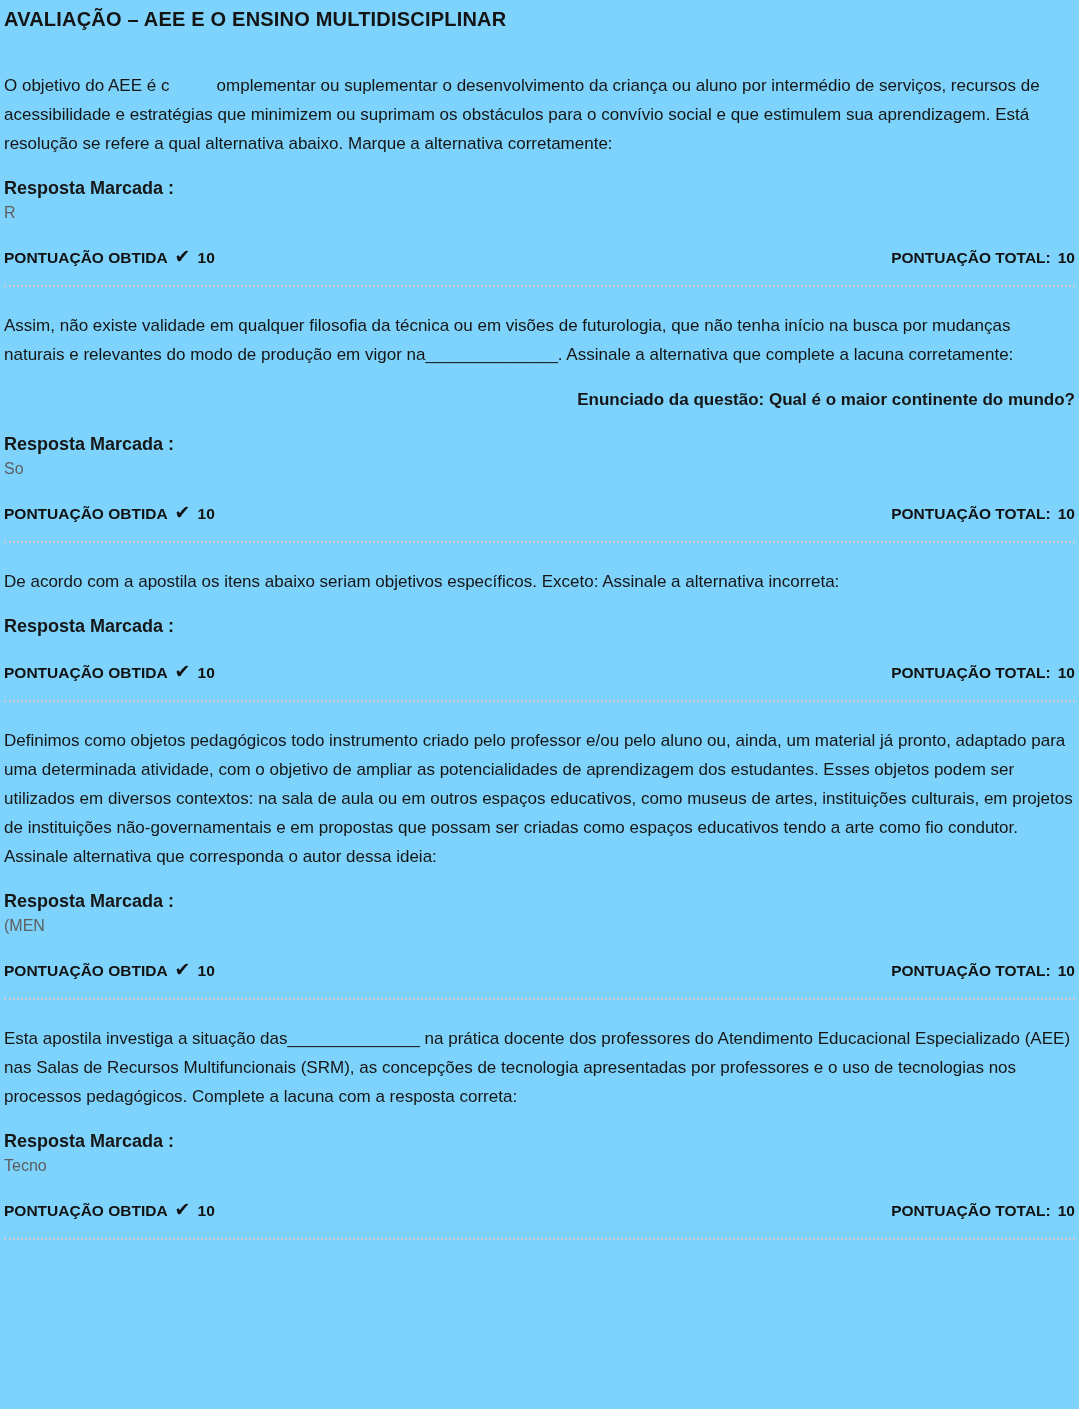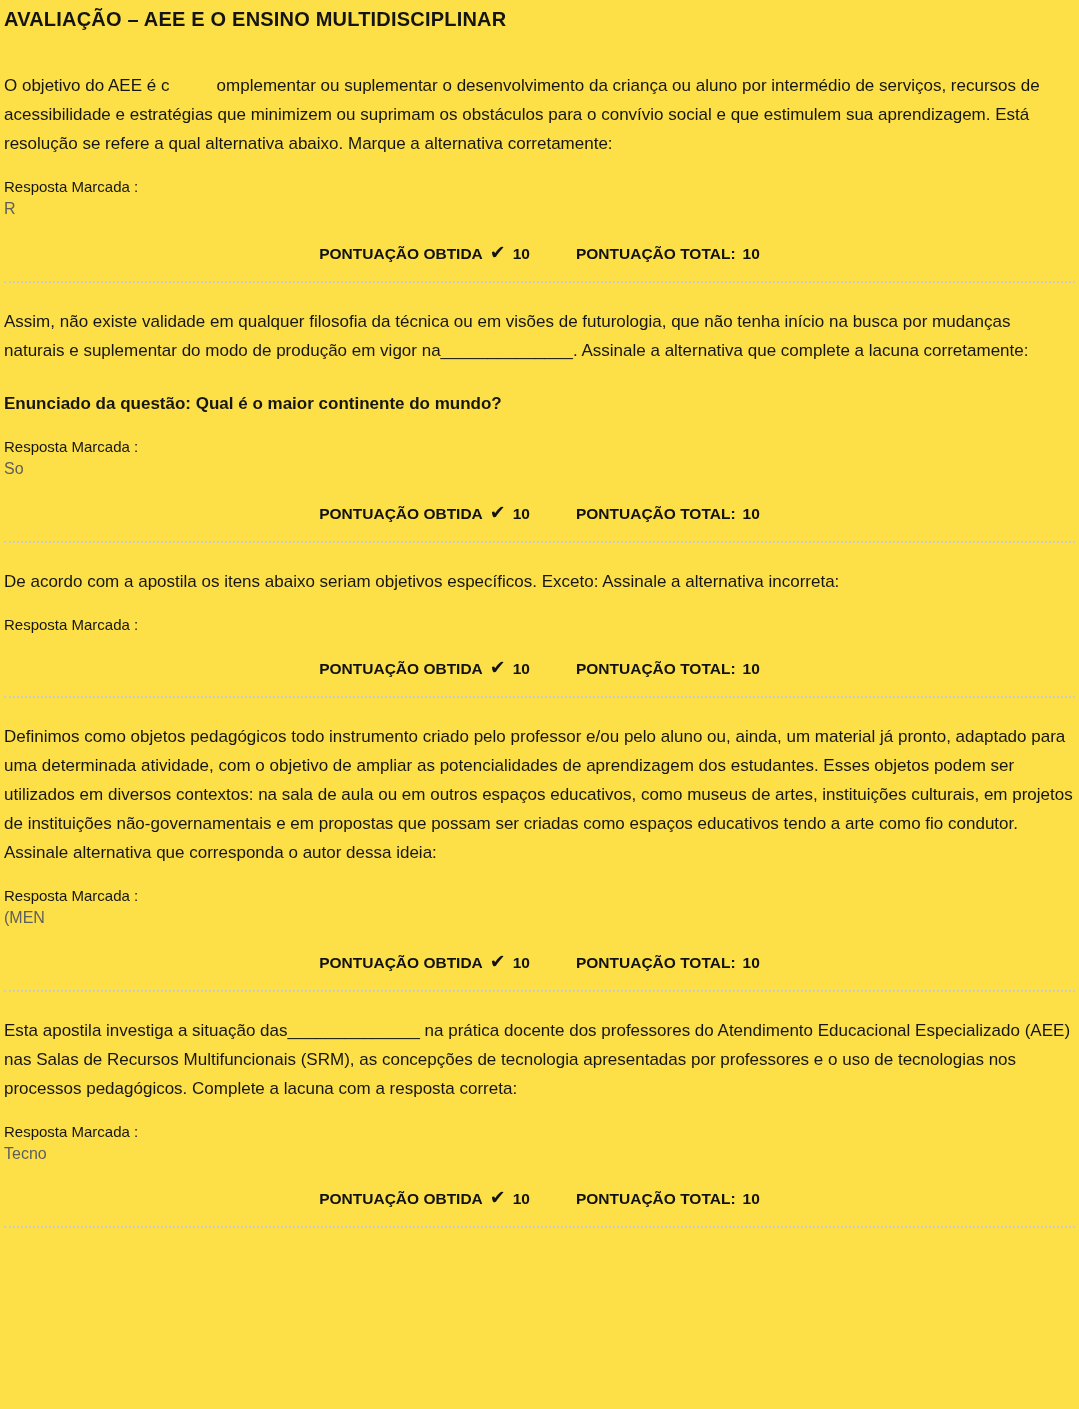--- a/index.html
+++ b/index.html
@@ -9,59 +9,60 @@
     padding: 0;
     background: #ffffff;
     font-family: "Liberation Sans", "DejaVu Sans", sans-serif;
     color: #1b1b1b;
   }
   .page {
     width: 1079px;
     min-height: 1409px;
     margin: 0 auto;
     padding: 2px 4px 10px 4px;
-    background: #fde047;
+    background: #7dd3fc;
   }
   .page-title {
     font-size: 20px;
     font-weight: 700;
     letter-spacing: 0.2px;
     margin: 6px 0 40px 0;
     color: #141414;
   }
   .q-text {
     margin: 24px 0 0 0;
     font-size: 17px;
     font-weight: 400;
     line-height: 29px;
     white-space: pre-wrap;
     color: #161616;
   }
   .q-subtext {
-    margin: 24px 0 0 0;
+    margin: 16px 0 0 0;
     font-size: 17px;
     font-weight: 700;
     line-height: 29px;
     color: #161616;
+    text-align: right;
   }
   .answer-label {
     margin: 20px 0 0 0;
-    font-size: 15px;
-    font-weight: 400;
+    font-size: 18px;
+    font-weight: 700;
     color: #161616;
   }
   .answer-value {
     margin: 5px 0 0 0;
     font-size: 16px;
     font-weight: 400;
     color: #5e5e5e;
   }
   .score-row {
     display: flex;
-    justify-content: center;
+    justify-content: space-between;
     align-items: center;
     gap: 46px;
     margin: 26px 0 0 0;
     font-size: 15.5px;
     font-weight: 700;
     color: #111111;
   }
   .score-obtained, .score-total {
     display: inline-flex;
     align-items: center;
@@ -100,21 +101,21 @@
       </span>
       <span class="score-total">
         <span>PONTUAÇÃO TOTAL:</span>
         <span>10</span>
       </span>
     </div>
   </section>
   <hr class="dotted">
 
   <section>
-    <p class="q-text">Assim, não existe validade em qualquer filosofia da técnica ou em visões de futurologia, que não tenha início na busca por mudanças naturais e suplementar do modo de produção em vigor na______________. Assinale a alternativa que complete a lacuna corretamente:</p>
+    <p class="q-text">Assim, não existe validade em qualquer filosofia da técnica ou em visões de futurologia, que não tenha início na busca por mudanças naturais e relevantes do modo de produção em vigor na______________. Assinale a alternativa que complete a lacuna corretamente:</p>
     <p class="q-subtext">Enunciado da questão: Qual é o maior continente do mundo?</p>
     <p class="answer-label">Resposta Marcada :</p>
     <p class="answer-value">So</p>
     <div class="score-row">
       <span class="score-obtained">
         <span>PONTUAÇÃO OBTIDA</span>
         <span class="check">✔</span>
         <span>10</span>
       </span>
       <span class="score-total">

